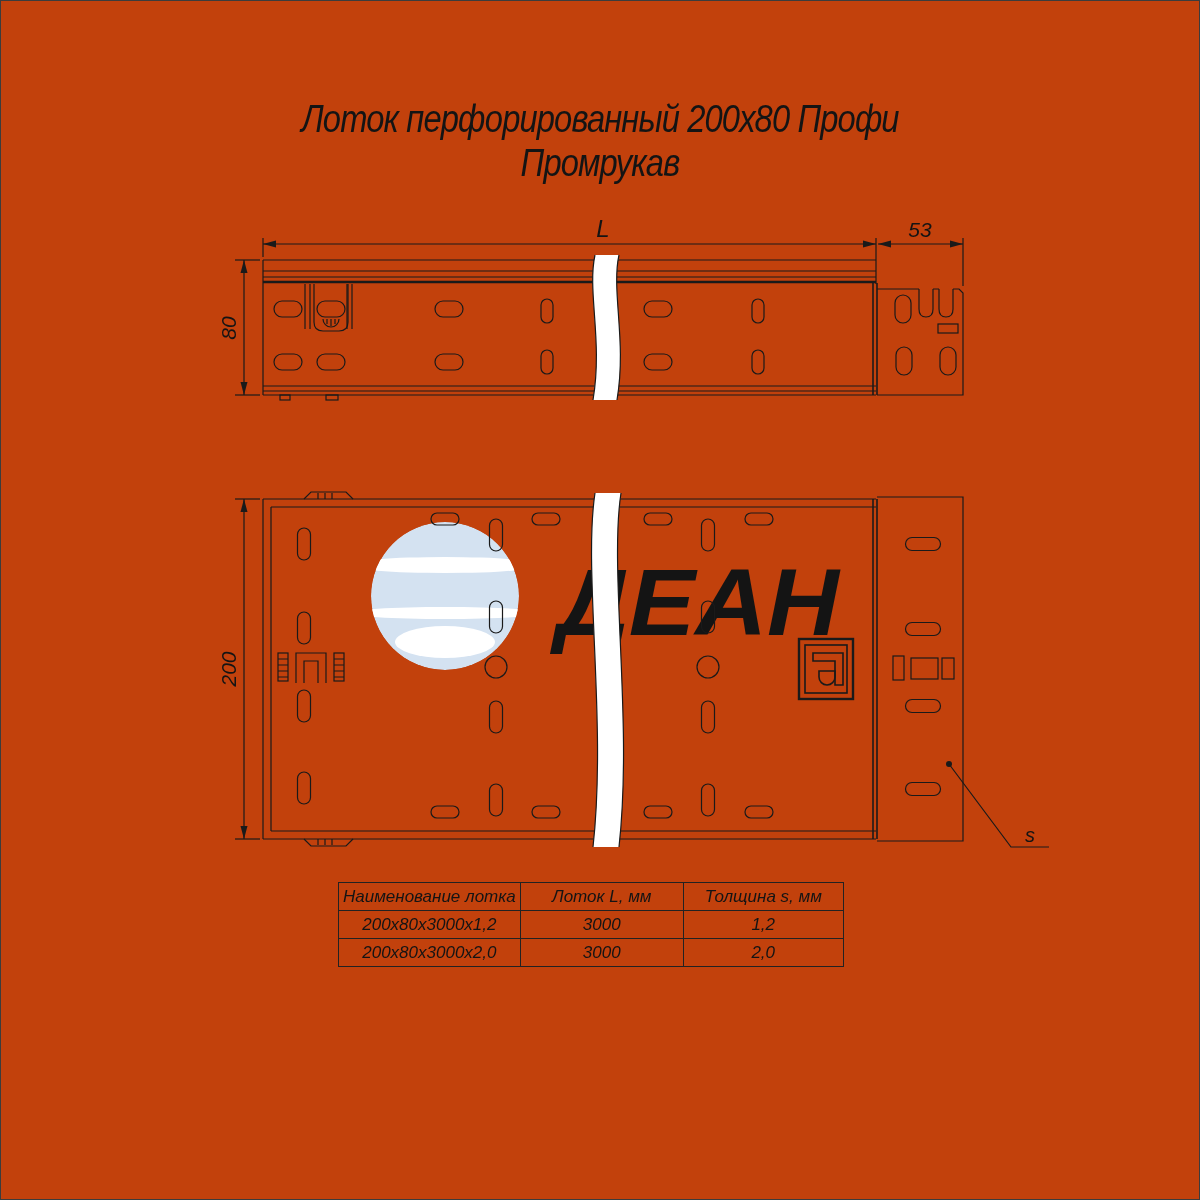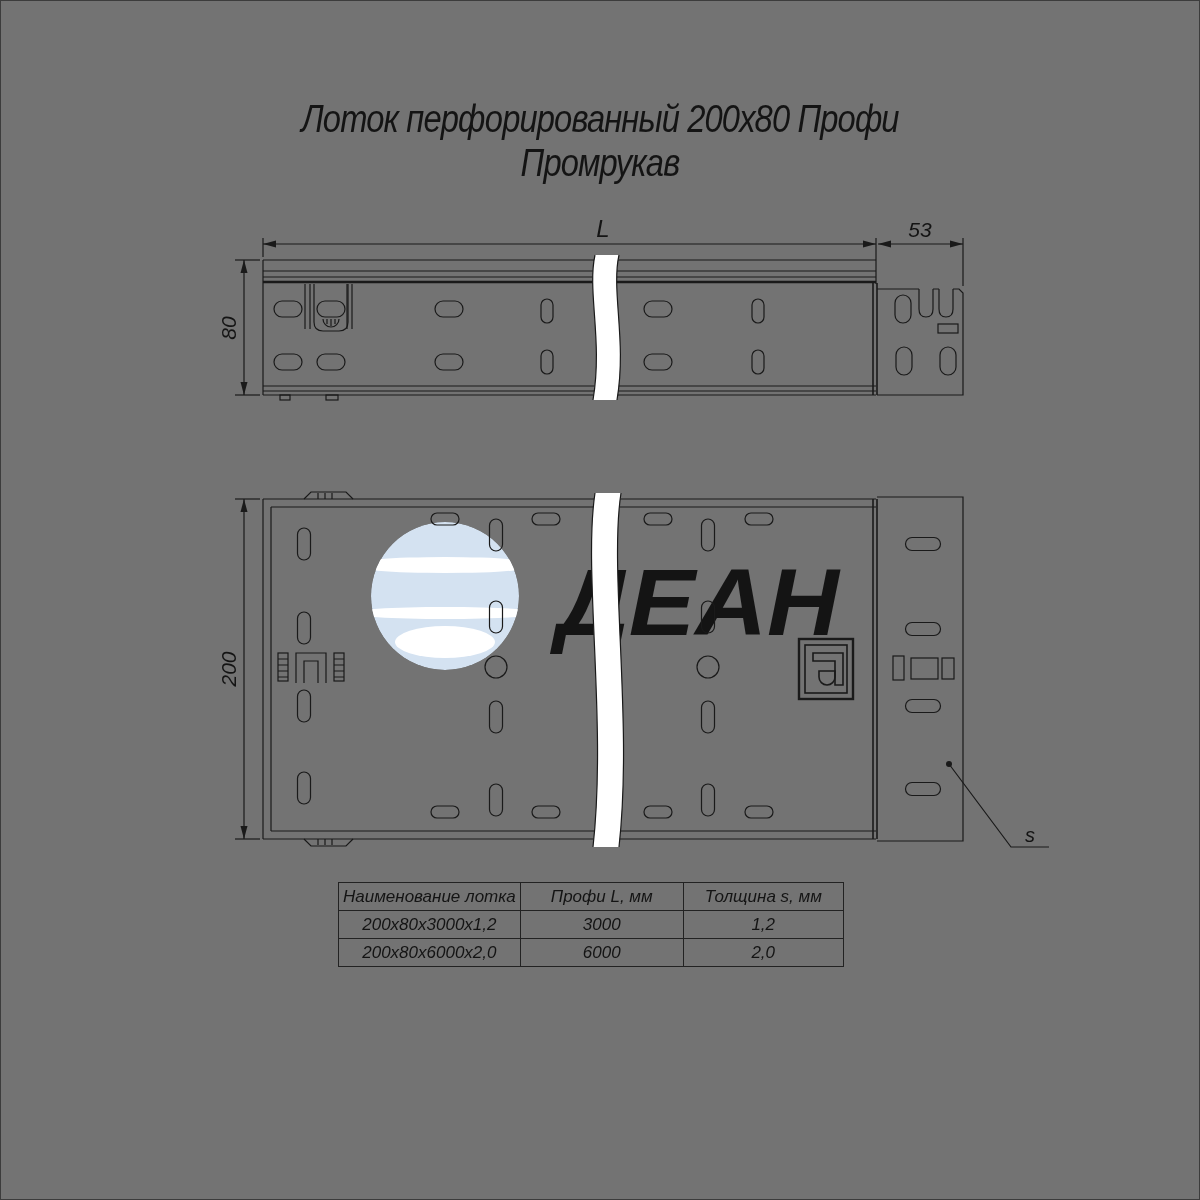--- a/index.html
+++ b/index.html
@@ -1,18 +1,18 @@
 <!DOCTYPE html>
 <html><head>
 <meta charset="utf-8">
 <style>
   html,body{margin:0;padding:0;background:#fff;}
   #page{
     position:relative;width:1198px;height:1198px;
-    border:1px solid #3c3c3c;background:#737373;overflow:hidden;
+    border:1px solid #3c3c3c;background:#c2410c;overflow:hidden;
     font-family:"Liberation Sans",sans-serif;
   }
   #title-block{
     position:absolute;top:96px;left:0;width:100%;
     text-align:center;color:#141414;
   }
   #title-block .tline{
     font-style:italic;font-size:38px;line-height:44px;
     transform:scaleX(0.86);transform-origin:center;
     letter-spacing:-1px;white-space:nowrap;
@@ -252,31 +252,31 @@
   
   <table id="spec-table">
     <colgroup>
         <col class="c1">
         <col class="c2">
         <col class="c3">
       </colgroup>
     <thead>
       <tr>
         <th>Наименование лотка</th>
-        <th>Профи L, мм</th>
+        <th>Лоток L, мм</th>
         <th>Толщина s, мм</th>
       </tr>
     </thead>
     <tbody>
       <tr>
         <td>200х80х3000х1,2</td>
         <td>3000</td>
         <td>1,2</td>
       </tr>
       <tr>
-        <td>200х80х6000х2,0</td>
-        <td>6000</td>
+        <td>200х80х3000х2,0</td>
+        <td>3000</td>
         <td>2,0</td>
       </tr>
     </tbody>
   </table>
 
 </div>
 
 </body></html>

